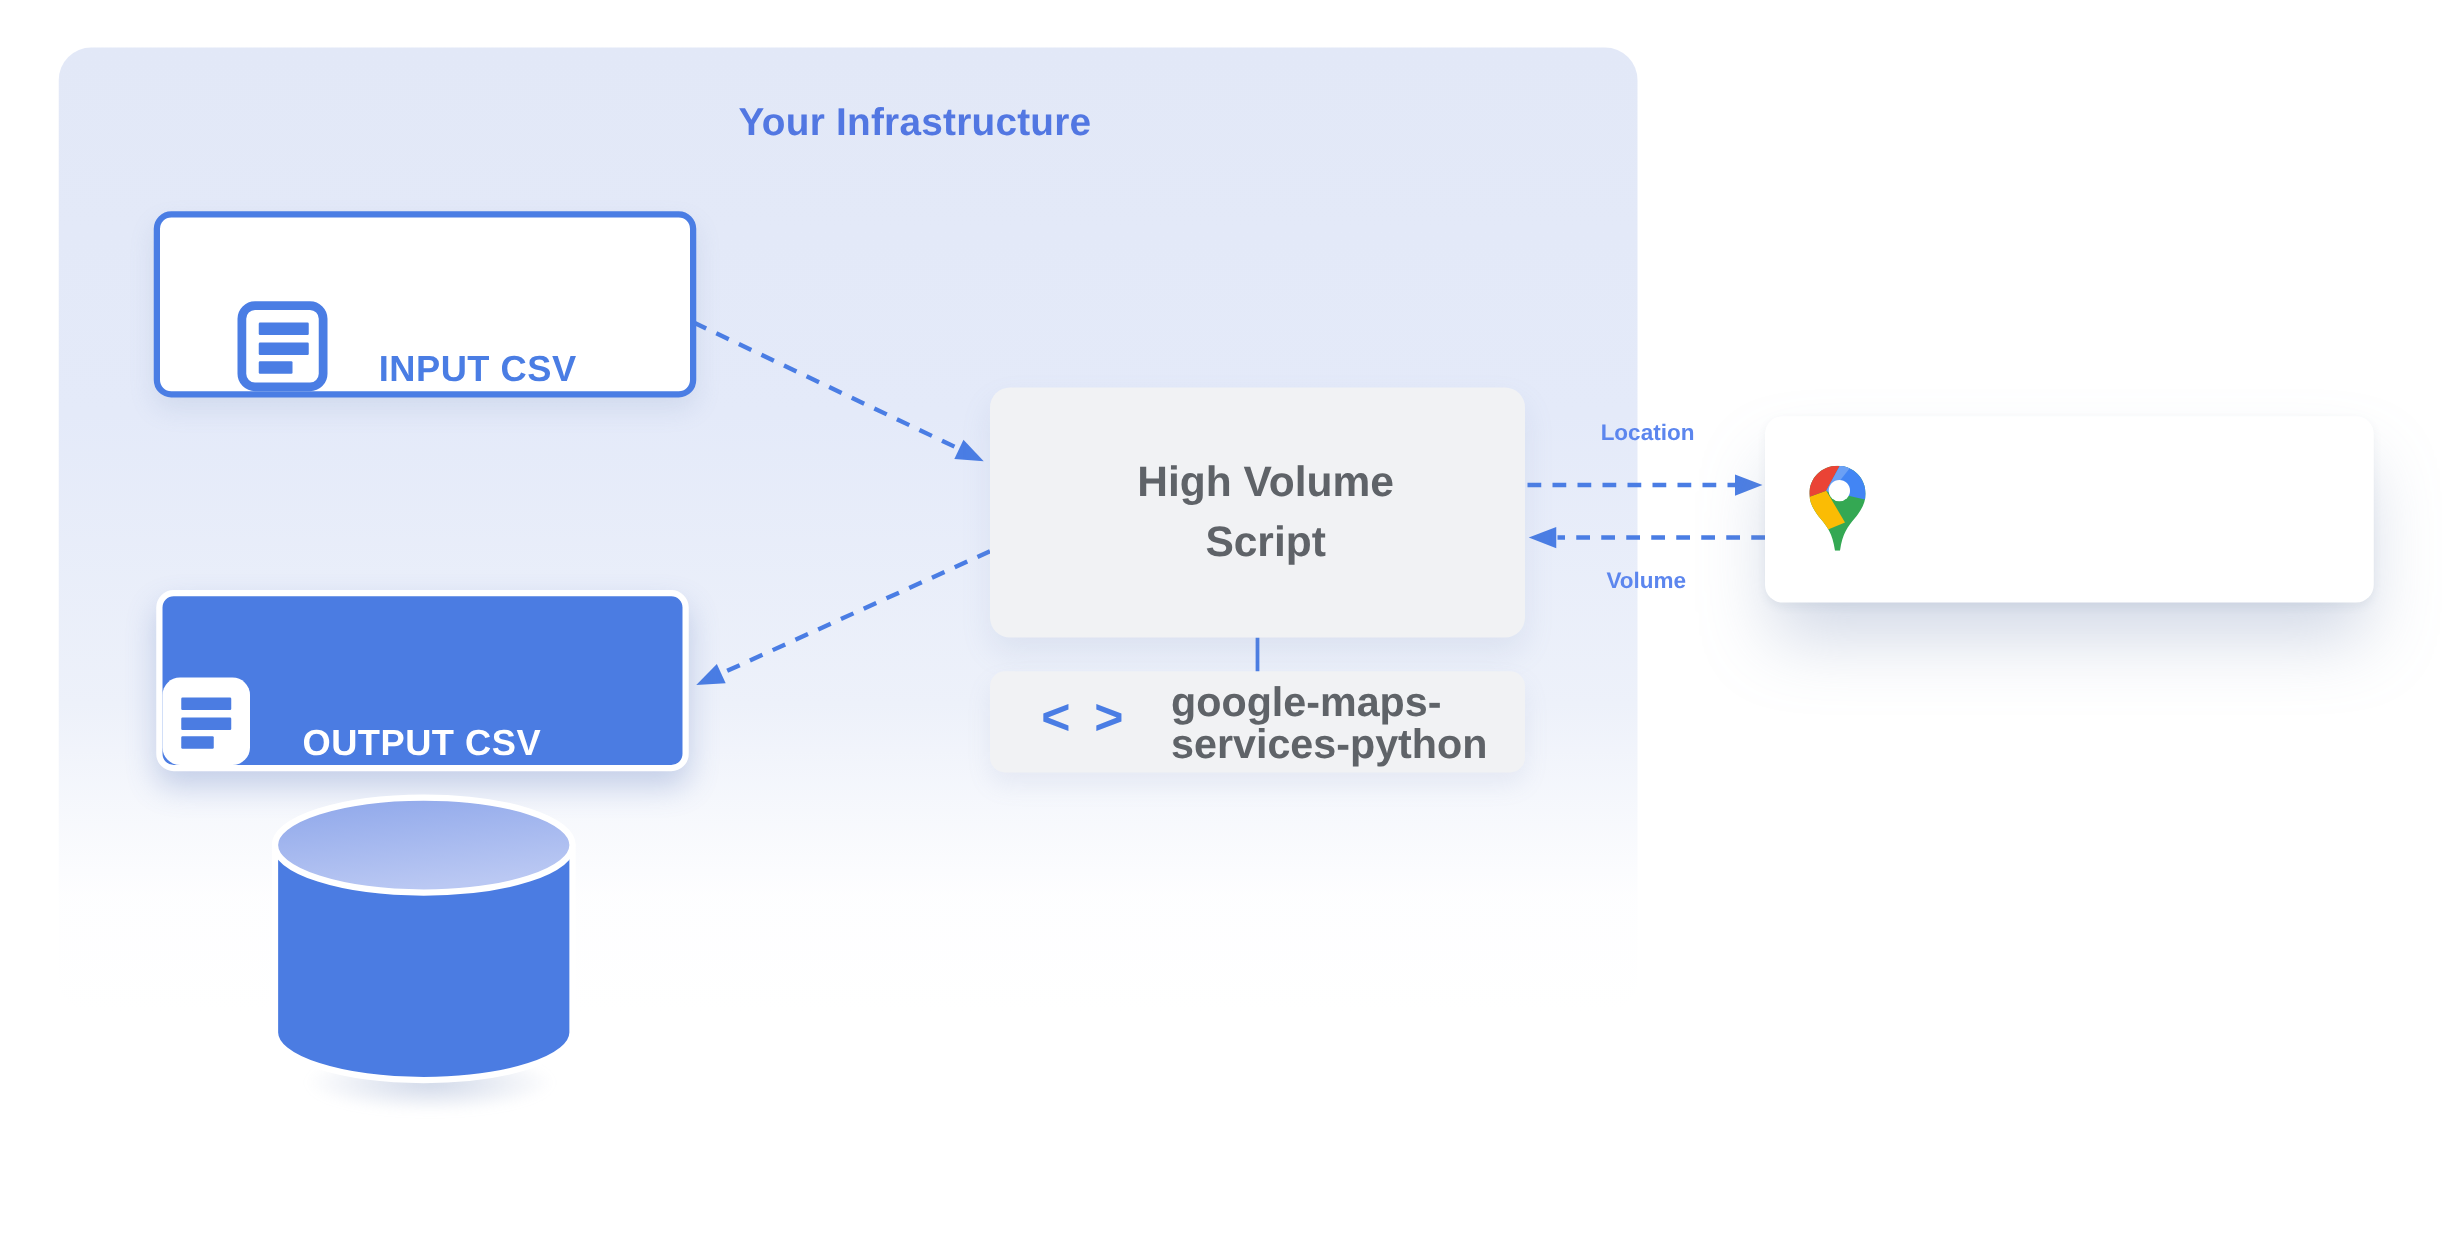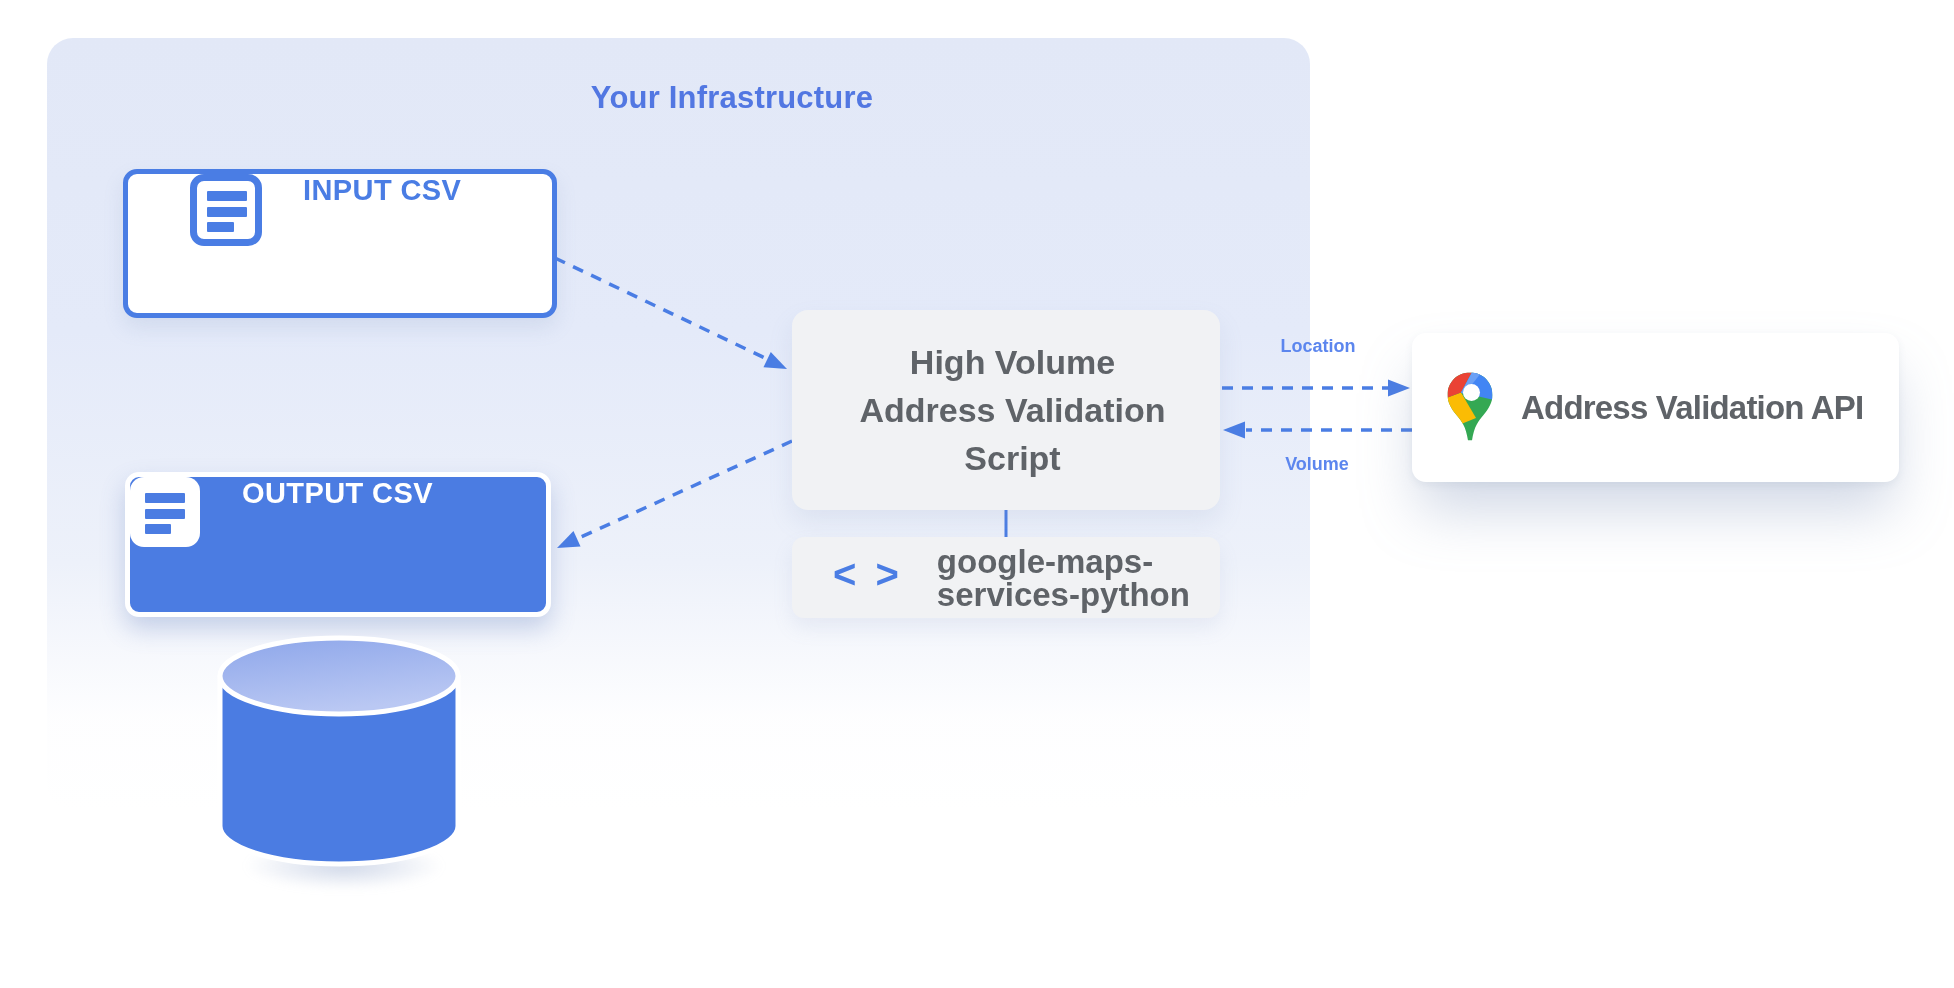--- a/index.html
+++ b/index.html
@@ -16,21 +16,21 @@
   .infra{position:absolute;left:47px;top:38px;width:1263px;height:772px;border-radius:26px;
     background:linear-gradient(180deg,#e2e8f7 0%,#e4eaf9 38%,#edf1fa 68%,rgba(250,251,254,0.35) 88%,rgba(255,255,255,0) 100%);}
   .infra-title{position:absolute;left:732px;top:80px;transform:translateX(-50%);
     font-size:31px;letter-spacing:.2px;color:var(--title-blue);white-space:nowrap;}
 
   svg.connectors{position:absolute;left:0;top:0;width:1954px;height:988px;pointer-events:none;}
   .dash{stroke:var(--primary-blue);stroke-width:3.5;stroke-dasharray:11 9;fill:none;}
   .solid{stroke:var(--primary-blue);stroke-width:3;fill:none;}
   .head{fill:var(--primary-blue);}
 
-  .box{position:absolute;display:flex;align-items:flex-start;}
+  .box{position:absolute;display:flex;align-items:flex-end;}
   .input-box{left:123px;top:169px;width:434px;height:149px;background:#ffffff;
     border:5px solid var(--primary-blue);border-radius:14px;padding-left:62px;
     box-shadow:0 10px 20px rgba(120,140,185,.16);}
   .output-box{left:125px;top:472px;width:426px;height:145px;background:var(--box-blue);
     border:5px solid #ffffff;border-radius:14px;
     box-shadow:0 12px 24px rgba(90,118,190,.30);}
 
   .doc-icon{position:relative;display:block;flex:0 0 auto;}
   .doc-icon.outline{width:72px;height:72px;border:7px solid var(--primary-blue);border-radius:14px;background:#fff;}
   .doc-icon.outline i{position:absolute;display:block;background:var(--primary-blue);height:10px;border-radius:1px;}
@@ -127,21 +127,20 @@
         <stop offset="1" stop-color="#bac8f3"></stop>
       </linearGradient>
     </defs>
     <path d="M6,44 L6,194 A119,38 0 0 0 244,194 L244,44 Z" fill="var(--box-blue)" stroke="#ffffff" stroke-width="5" stroke-linejoin="round"></path>
     <ellipse cx="125" cy="44" rx="119" ry="38" fill="url(#cylTop)" stroke="#ffffff" stroke-width="5"></ellipse>
   </svg>
 
   <div class="script-box">
     <div class="lines">
       <div>High Volume</div>
-      <div>Address Validation</div>
       <div>Script</div>
     </div>
   </div>
 
   <div class="lib-box">
     <span class="code-icon"><span>&lt;</span> <span>&gt;</span></span>
     <div class="lib-label">
       <div>google-maps-</div>
       <div>services-python</div>
     </div>
@@ -156,19 +155,18 @@
       </defs>
       <g clip-path="url(#pinClip)">
         <rect x="-5" y="-5" width="110" height="160" fill="var(--pin-green)"></rect>
         <polygon points="0,56 32,44 62,95 30,108 0,84" fill="var(--pin-yellow)"></polygon>
         <polygon points="0,0 56,0 32,44 0,56" fill="var(--pin-red)"></polygon>
         <polygon points="56,0 102,0 102,60 32,44" fill="var(--pin-blue)"></polygon>
         <polygon points="56,0 76,0 38,48 32,44" fill="var(--pin-blue-light)"></polygon>
         <circle cx="53" cy="44" r="17" fill="#ffffff"></circle>
       </g>
     </svg>
-    <span class="api-label">Address Validation API</span>
   </div>
 
   <div class="flow-label loc">Location</div>
   <div class="flow-label pid">Volume</div>
 
 </div>
 
 </body></html>

